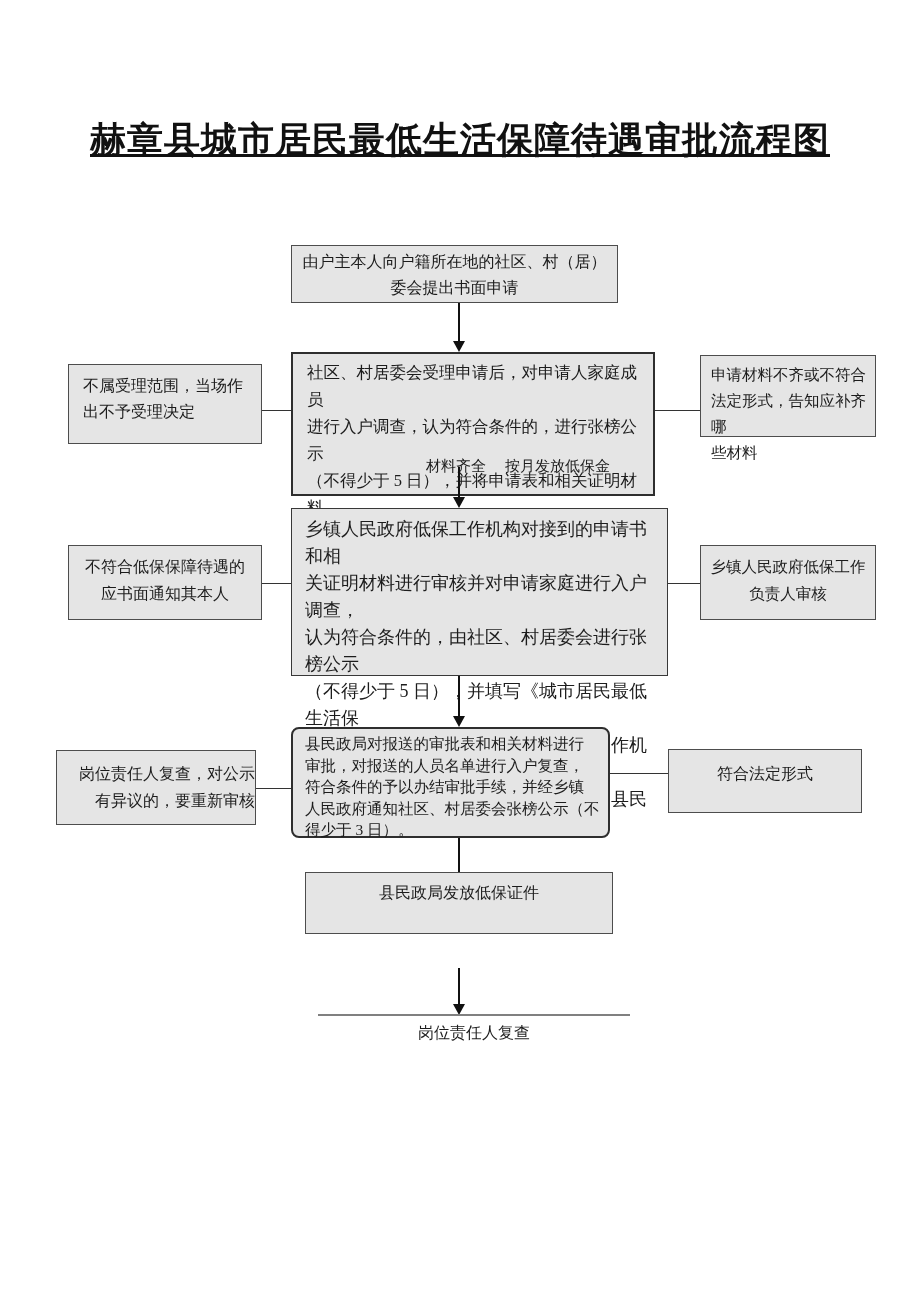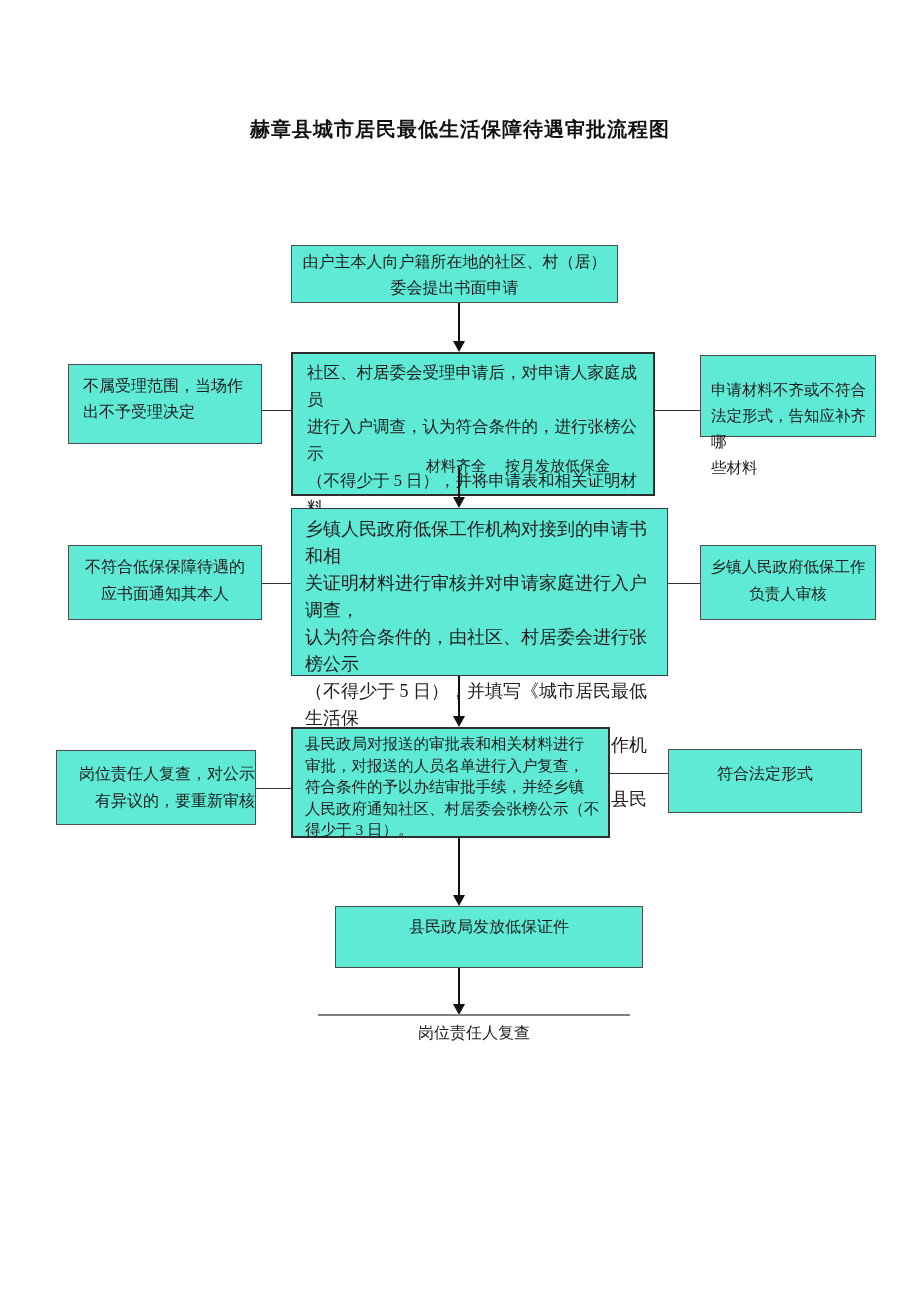--- a/index.html
+++ b/index.html
@@ -10,79 +10,80 @@
     background: #ffffff;
     font-family: "Liberation Serif", "DejaVu Serif", serif;
     color: #1c1c1c;
     overflow: hidden;
   }
   .title {
     position: absolute;
     left: 0; top: 116px;
     width: 920px;
     text-align: center;
-    font-size: 20px;
+    font-size: 36px;
     font-weight: bold;
     letter-spacing: 1px;
     color: #111;
+    text-decoration: underline;
   }
   .node {
     position: absolute;
     border: 1px solid #4d4d4d;
     box-sizing: border-box;
     font-size: 16px;
-    background: #5eead4;
+    background: #e5e5e5;
   }
   .multiline { white-space: pre-line; }
   .strong-border { border: 2px solid #2e2e2e; }
   .mid-border { border: 1.5px solid #383838; }
 
   .node-apply {
     left: 291px; top: 245px; width: 327px; height: 58px;
     text-align: center; line-height: 26px; padding-top: 3px;
   }
   .node-community {
     left: 291px; top: 352px; width: 364px; height: 144px;
     padding: 5px 8px 0 14px; line-height: 27px; font-size: 16.5px;
   }
   .node-not-in-scope {
     left: 68px; top: 364px; width: 194px; height: 80px;
     padding: 8px 8px 0 14px; line-height: 26px;
   }
   .node-materials-incomplete {
     left: 700px; top: 355px; width: 176px; height: 82px;
-    padding: 21px 4px 0 10px; line-height: 26px; font-size: 15.5px;
+    padding: 6px 4px 0 10px; line-height: 26px; font-size: 15.5px;
   }
   .node-township {
     left: 291px; top: 508px; width: 377px; height: 168px;
     padding: 7px 6px 0 13px; line-height: 27px; font-size: 18px;
   }
   .node-not-eligible {
     left: 68px; top: 545px; width: 194px; height: 75px;
     text-align: center; padding-top: 7px; line-height: 27px;
   }
   .node-township-first {
     left: 700px; top: 545px; width: 176px; height: 75px;
     text-align: center; padding-top: 7px; line-height: 27px; font-size: 15.5px;
   }
   .node-county {
     left: 291px; top: 727px; width: 319px; height: 111px;
-    padding: 4px 4px 0 12px; line-height: 21.5px; font-size: 15.5px;
+    padding: 4px 4px 0 12px; line-height: 21.5px; font-size: 15.5px; border-radius: 8px;
   }
   .node-post-recheck {
     left: 56px; top: 750px; width: 200px; height: 75px;
     text-align: right; padding-top: 9px; line-height: 27px;
   }
   .node-leader {
     left: 668px; top: 749px; width: 194px; height: 64px;
     text-align: center; padding-top: 14px;
   }
   .node-certificate {
-    left: 305px; top: 906px; width: 308px; height: 62px;
-    text-align: center; padding-top: 10px; margin-left: 30px;
+    left: 305px; top: 872px; width: 308px; height: 62px;
+    text-align: center; padding-top: 10px;
   }
 
   .edge-label {
     position: absolute;
     font-size: 15px;
     color: #1c1c1c;
     top: 457px;
     margin-left: 38px;
   }
   .edge-label-left { left: 330px; width: 118px; text-align: right; }

